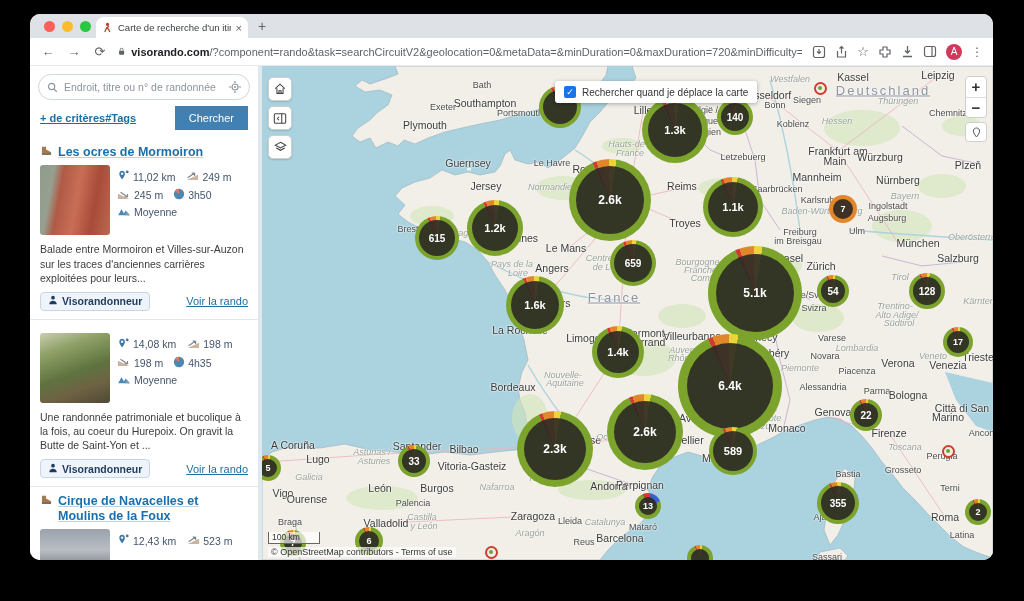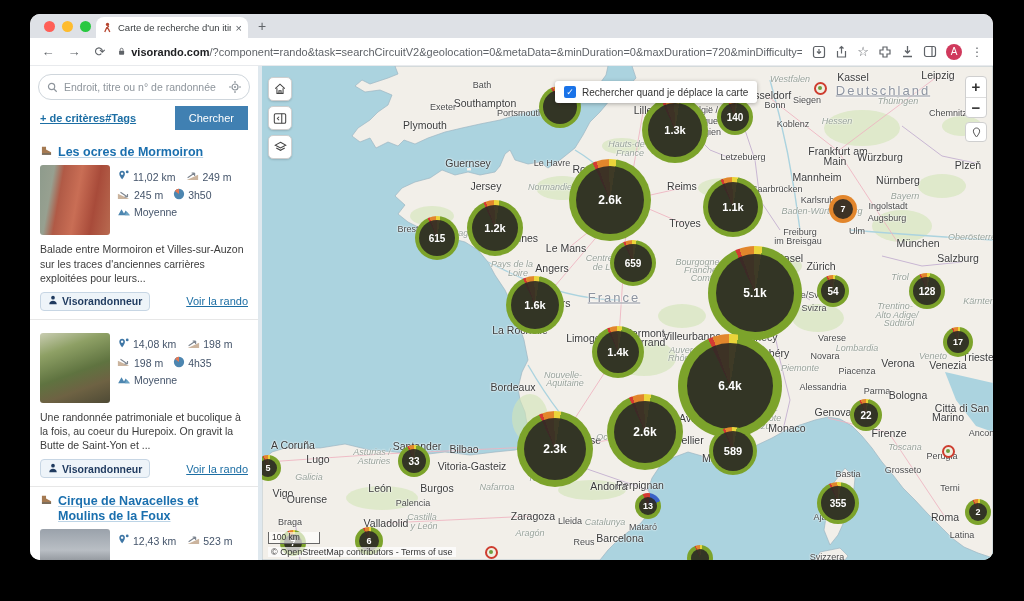--- a/index.html
+++ b/index.html
@@ -491,21 +491,21 @@
           <span class="map-label lbl-s" style="left: 641px; top: 404px;">Grosseto</span>
           <span class="map-label lbl-s" style="left: 680px; top: 390px;">Perugia</span>
           <span class="map-label lbl-s" style="left: 688px; top: 422px;">Terni</span>
           <span class="map-label lbl-c" style="left: 683px; top: 451px;">Roma</span>
           <span class="map-label lbl-s" style="left: 700px; top: 469px;">Latina</span>
           <span class="map-label lbl-s" style="left: 722px; top: 367px;">Ancona</span>
           <span class="map-label lbl-c" style="left: 682px; top: 342px; padding-left: 36px;">Città di San</span>
           <span class="map-label lbl-c" style="left: 686px; top: 351px;">Marino</span>
           <span class="map-label lbl-s" style="left: 586px; top: 408px;">Bastia</span>
           <span class="map-label lbl-s" style="left: 566px; top: 451px;">Ajaccio</span>
-          <span class="map-label lbl-s" style="left: 565px; top: 491px;">Svizzera</span>
+          <span class="map-label lbl-s" style="left: 565px; top: 491px;">Sassari</span>
           <span class="map-label lbl-c" style="left: 31px; top: 379px;">A Coruña</span>
           <span class="map-label lbl-c" style="left: 155px; top: 380px;">Santander</span>
           <span class="map-label lbl-c" style="left: 202px; top: 383px;">Bilbao</span>
           <span class="map-label lbl-c" style="left: 210px; top: 400px;">Vitoria-Gasteiz</span>
           <span class="map-label lbl-c" style="left: 56px; top: 393px;">Lugo</span>
           <span class="map-label lbl-r" style="left: 47px; top: 411px;">Galicia</span>
           <span class="map-label lbl-c" style="left: 21px; top: 427px;">Vigo</span>
           <span class="map-label lbl-c" style="left: 45px; top: 433px;">Ourense</span>
           <span class="map-label lbl-c" style="left: 118px; top: 422px;">León</span>
           <span class="map-label lbl-c" style="left: 175px; top: 422px;">Burgos</span>

